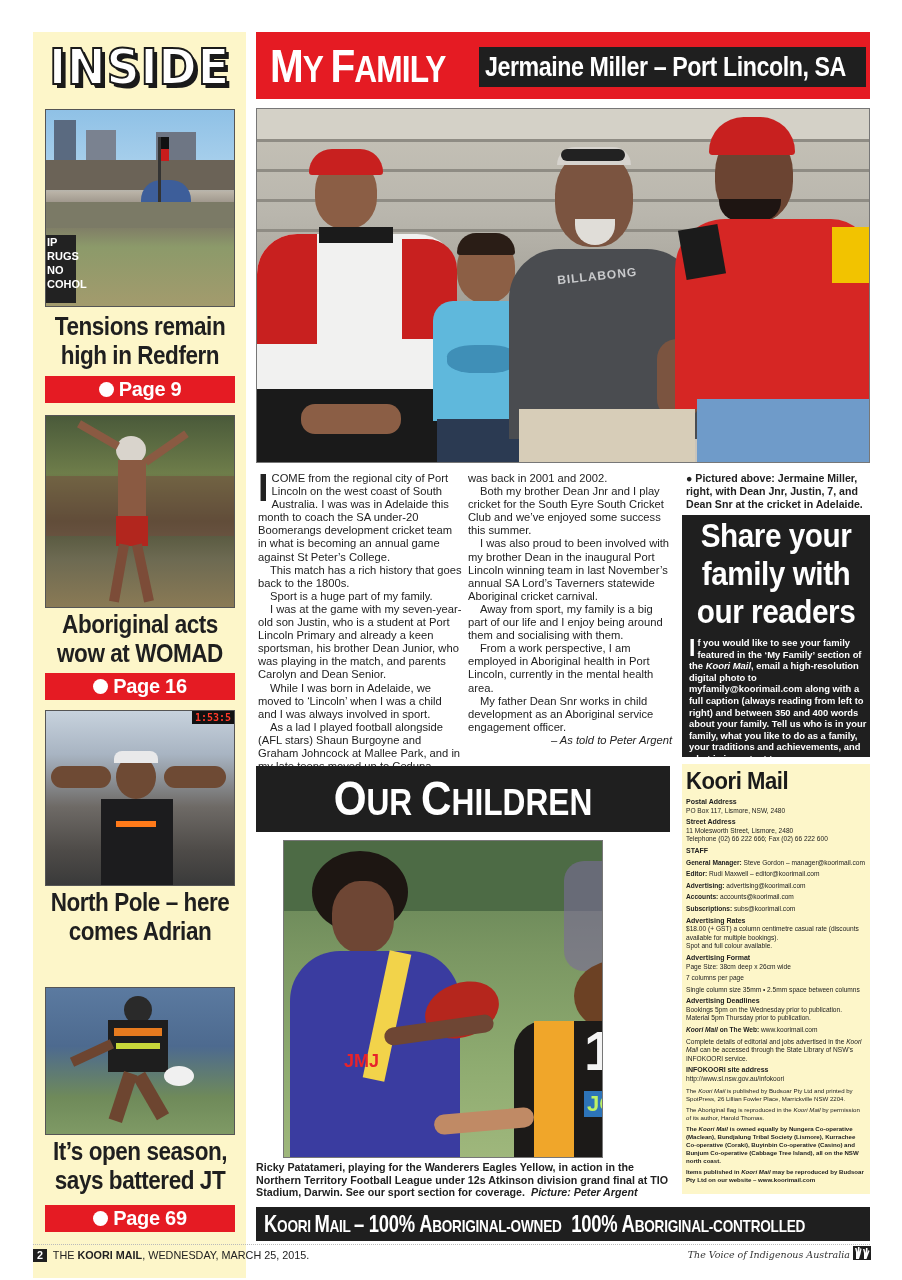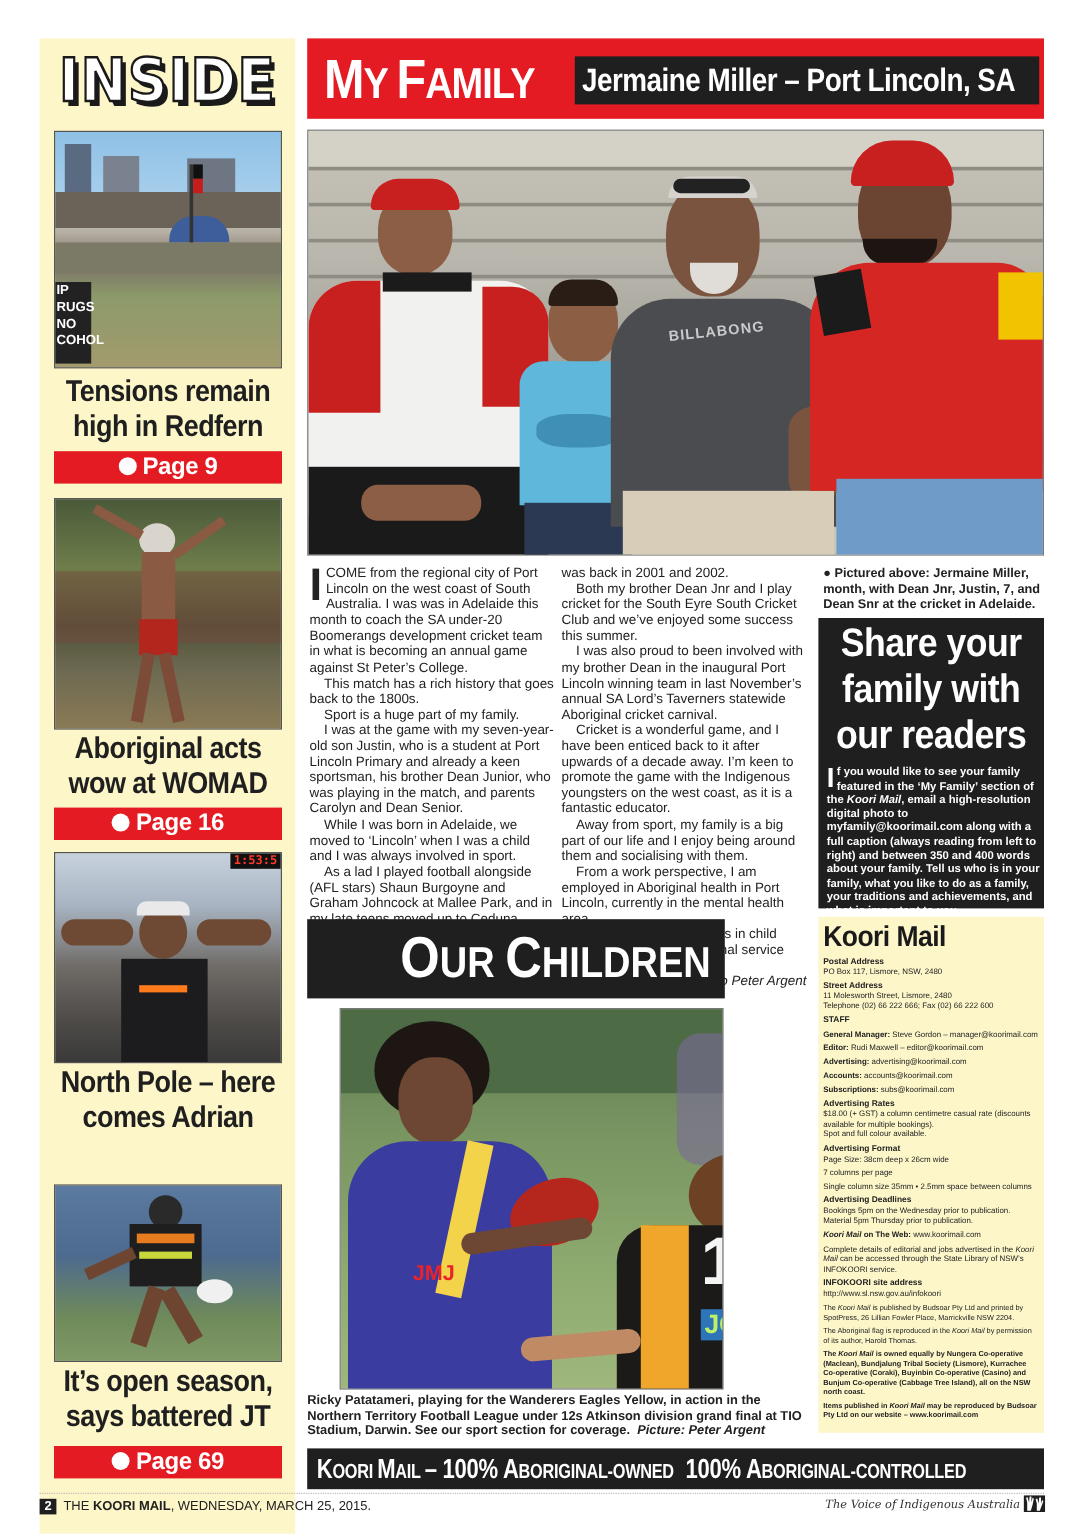--- a/index.html
+++ b/index.html
@@ -117,21 +117,21 @@
   }
   .kb { font-size: 6.6px; line-height: 8.6px; color: #222; }
   .kb .h { font-weight: bold; font-size: 7px; margin-top: 3px; }
   .kb .row { margin-top: 3px; }
   .kb b { font-weight: bold; }
   .kb i { font-style: italic; }
   .kb .small { font-size: 6.1px; line-height: 8px; }
 
   
   .children-header {
-    position: absolute; left: 256px; top: 766px; width: 348px; height: 66px;
+    position: absolute; left: 256px; top: 766px; width: 414px; height: 66px;
     background: #1f1f1f;
   }
   .children-title {
     position: absolute; left: 0; top: 6px; width: 414px; text-align: center;
     color: #ffffff; font-weight: bold; font-size: 48px; line-height: 54px;
     letter-spacing: 0px; transform: scaleX(0.88);
   }
   .children-title .sc { font-size: 36px; }
   .children-photo {
     position: absolute; left: 283px; top: 840px; width: 320px; height: 318px;
@@ -315,28 +315,27 @@
   <p>Sport is a huge part of my family.</p>
   <p>I was at the game with my seven-year-old son Justin, who is a student at Port Lincoln Primary and already a keen sportsman, his brother Dean Junior, who was playing in the match, and parents Carolyn and Dean Senior.</p>
   <p>While I was born in Adelaide, we moved to ‘Lincoln’ when I was a child and I was always involved in sport.</p>
   <p>As a lad I played football alongside (AFL stars) Shaun Burgoyne and Graham Johncock at Mallee Park, and in my late teens moved up to Ceduna, where I played in a couple of premiership flags with the Koonibba Roosters. That</p>
 </div>
 
 <div class="article-col" style="left:468px;">
   <p class="first">was back in 2001 and 2002.</p>
   <p>Both my brother Dean Jnr and I play cricket for the South Eyre South Cricket Club and we’ve enjoyed some success this summer.</p>
   <p>I was also proud to been involved with my brother Dean in the inaugural Port Lincoln winning team in last November’s annual SA Lord’s Taverners statewide Aboriginal cricket carnival.</p>
-  <p>Cricket is a wonderful game, and I have been enticed back to it after upwards of a decade away. I’m keen to promote the game with the Indigenous youngsters on the west coast, as it is a fantastic educator.</p>
   <p>Away from sport, my family is a big part of our life and I enjoy being around them and socialising with them.</p>
   <p>From a work perspective, I am employed in Aboriginal health in Port Lincoln, currently in the mental health area.</p>
   <p>My father Dean Snr works in child development as an Aboriginal service engagement officer.</p>
   <p class="byline">– As told to Peter Argent</p>
 </div>
 
-<div class="pictured">● Pictured above: Jermaine Miller, month, with Dean Jnr, Justin, 7, and Dean Snr at the cricket in Adelaide.</div>
+<div class="pictured">● Pictured above: Jermaine Miller, right, with Dean Jnr, Justin, 7, and Dean Snr at the cricket in Adelaide.</div>
 
 <div class="share-box">
   <div class="share-title">
     <div>Share your</div>
     <div>family with</div>
     <div>our readers</div>
   </div>
   <div class="share-body"><span class="dc">I</span><span>f you would like to see your family featured in the ‘My Family’ section of the </span><i>Koori Mail</i><span>, email a high-resolution digital photo to myfamily@koorimail.com along with a full caption (always reading from left to right) and between 350 and 400 words about your family. Tell us who is in your family, what you like to do as a family, your traditions and achievements, and what is important to you.</span></div>
 </div>
 

